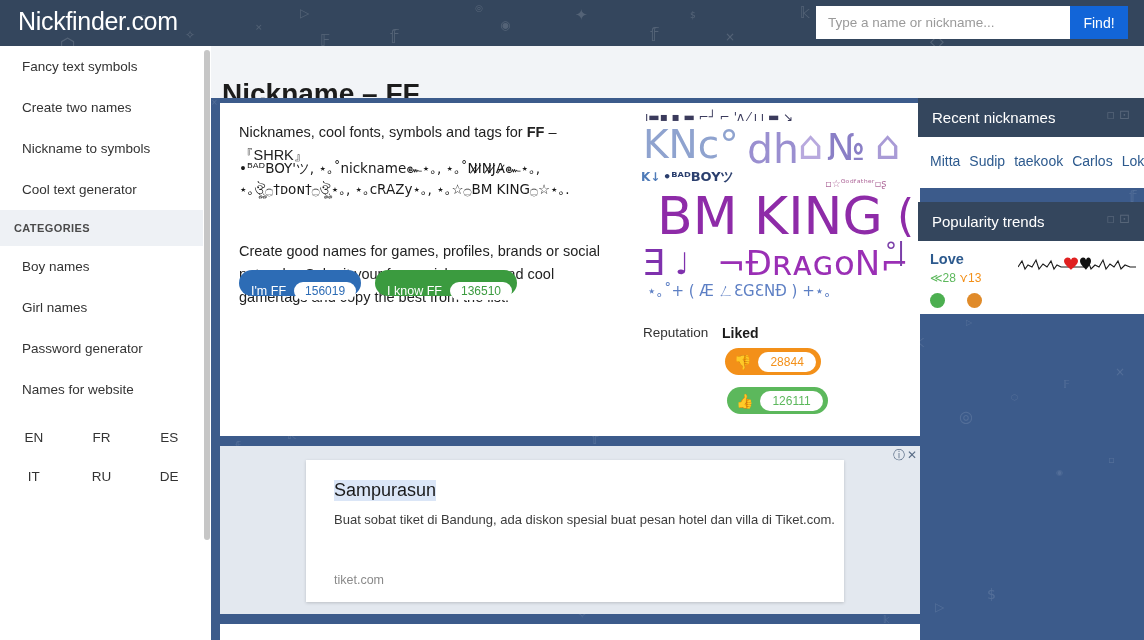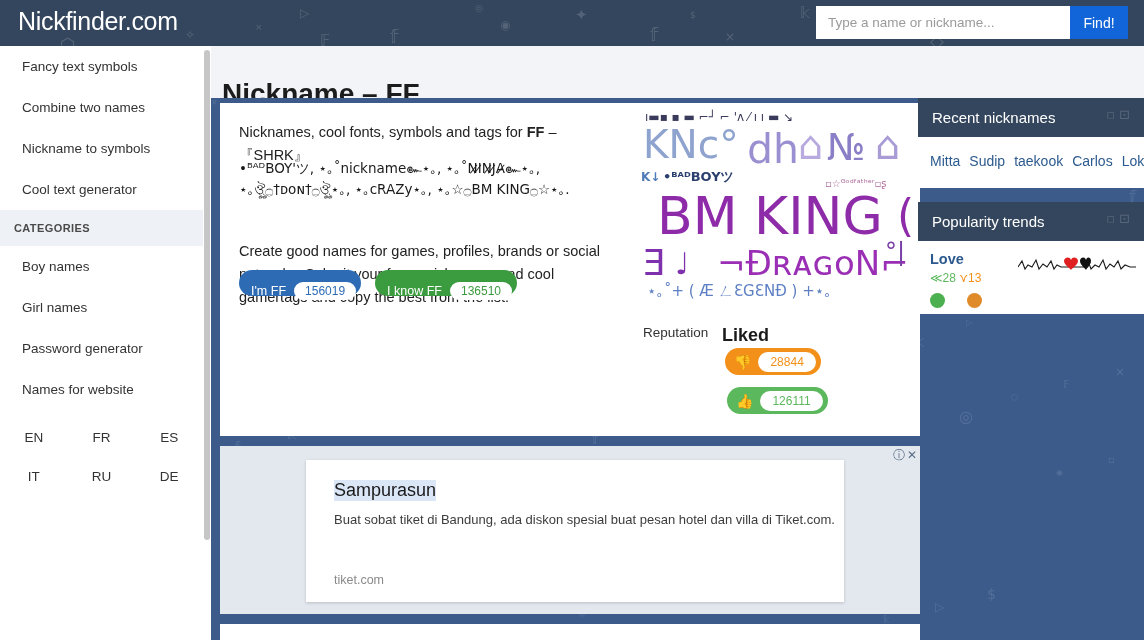--- a/index.html
+++ b/index.html
@@ -209,21 +209,21 @@
     user-select: none;
   }
 
   
   #rep-label {
     position: absolute; left: 423px; top: 222px;
     font-size: 13.5px; color: #333;
   }
   #rep-status {
     position: absolute; left: 502px; top: 222px;
-    font-size: 18px; color: #1a1a1a; font-weight: bold;
+    font-size: 14px; color: #1a1a1a; font-weight: bold;
   }
   .rep-pill {
     position: absolute;
     display: inline-flex; align-items: center;
     height: 27px; border-radius: 14px;
     padding: 0 5px 0 9px;
     cursor: pointer;
   }
   #rep-down { left: 505px; top: 245px; background: #f39019; }
   #rep-up   { left: 507px; top: 284px; background: #5cb85c; }
@@ -365,21 +365,21 @@
     </div>
   <div id="brand">Nickfinder.com</div>
   <div id="search-wrap">
     <input id="search-input" type="text" placeholder="Type a name or nickname..." style="">
     <button id="find-btn">Find!</button>
   </div>
 </div>
 
 <nav id="sidebar">
   <a class="side-link">Fancy text symbols</a>
-  <a class="side-link">Combine two names</a>
+  <a class="side-link">Create two names</a>
   <a class="side-link">Nickname to symbols</a>
   <a class="side-link">Cool text generator</a>
   <div class="side-head">CATEGORIES</div>
   <a class="side-link">Boy names</a>
   <a class="side-link">Girl names</a>
   <a class="side-link">Password generator</a>
   <a class="side-link">Names for website</a>
   <div id="lang-grid">
     <a class="lang-cell">EN</a>
     <a class="lang-cell">FR</a>

